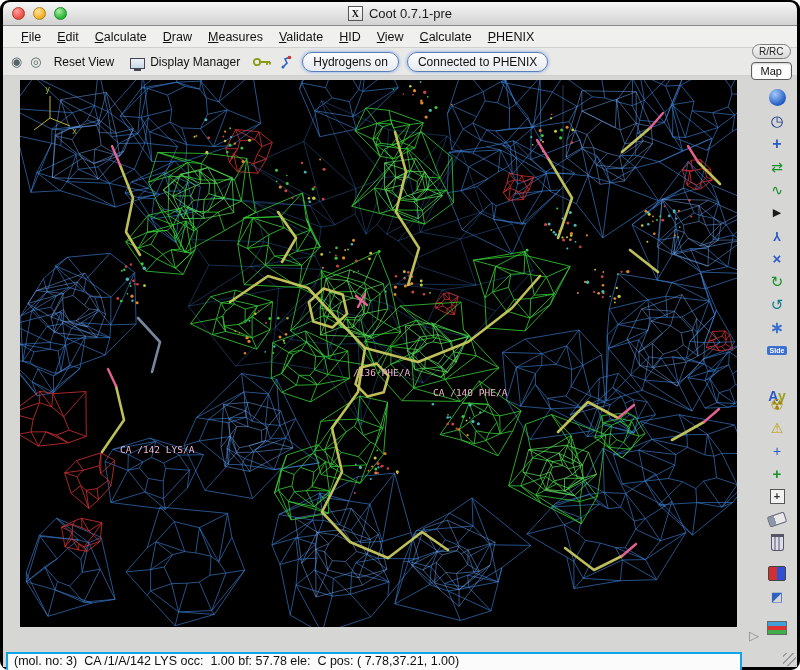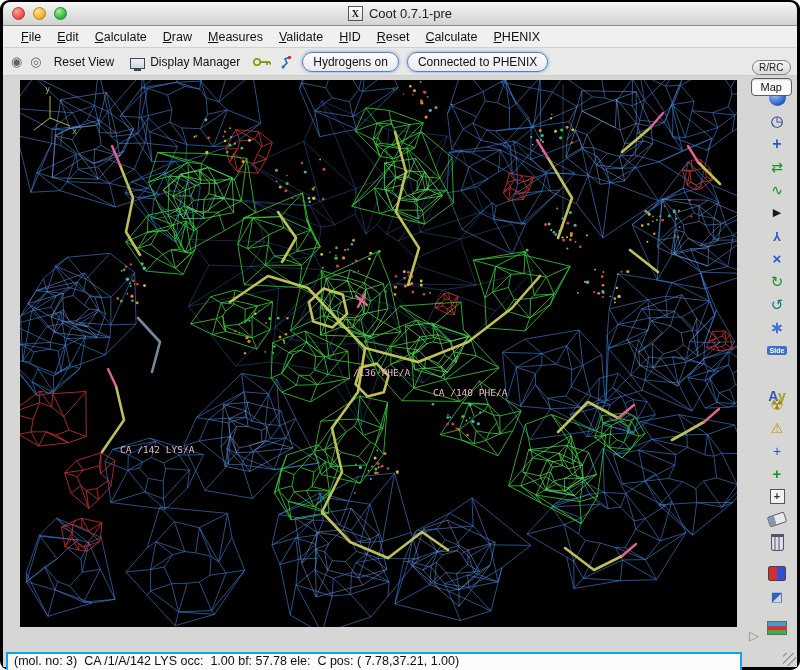--- a/index.html
+++ b/index.html
@@ -26,21 +26,21 @@
   .toolbar{position:absolute;left:3px;right:3px;top:48px;height:27px;background:#e9e9e7;border-bottom:1px solid #cfcfcd;
     display:flex;align-items:center;gap:8px;padding:0 8px;font-size:12px;color:#111;}
   .circle-ico{font-size:13px;color:#566;line-height:1;}
   .tool-btn{display:flex;align-items:flex-end;gap:5px;padding:2px 4px;}
   .monitor{width:13px;height:9px;border:1px solid #445;background:linear-gradient(#eef2f8,#c9d6e6);display:inline-block;position:relative;}
   .monitor::after{content:'';position:absolute;left:3px;right:3px;bottom:-3px;height:2px;background:#445;}
   .svg-ico{display:flex;align-items:center;}
   .toggle-btn{border:1px solid #5b7fb4;border-radius:10px;padding:2px 10px;font-size:12px;color:#111;
     background:linear-gradient(#fdfdfd,#e6eaf0);box-shadow:0 0 3px 1px #a9c0e8;}
   
-  .side-toggles{position:absolute;right:8px;top:60px;display:flex;flex-direction:column;align-items:center;gap:3px;z-index:5;}
+  .side-toggles{position:absolute;right:8px;top:44px;display:flex;flex-direction:column;align-items:center;gap:3px;z-index:5;}
   .rrc-btn{font-size:10px;padding:1px 6px;border:1px solid #7f7f7f;border-radius:9px;color:#222;
     background:linear-gradient(#f6f6f6,#d9d9d9);}
   .map-btn{font-size:11px;padding:2px 9px;border:1px solid #5c5c5c;border-radius:4px;background:#fdfdfd;color:#111;
     box-shadow:inset 0 1px 2px rgba(0,0,0,.18);}
   
   .canvas{position:absolute;left:20px;top:80px;width:717px;height:547px;background:#000;}
   
   .sidebar{position:absolute;right:7px;top:86px;width:32px;display:flex;flex-direction:column;align-items:center;}
   .sb-btn{width:26px;height:21px;display:flex;align-items:center;justify-content:center;margin:1px 0;line-height:1;}
   .globe{width:17px;height:17px;border-radius:50%;background:radial-gradient(circle at 35% 30%,#a6caf8,#2a62c8 65%,#123a86);}
@@ -83,21 +83,21 @@
   </div>
 
   <div class="menubar">
       <span class="menu-item">File</span>
       <span class="menu-item">Edit</span>
       <span class="menu-item">Calculate</span>
       <span class="menu-item">Draw</span>
       <span class="menu-item">Measures</span>
       <span class="menu-item">Validate</span>
       <span class="menu-item">HID</span>
-      <span class="menu-item">Reset</span>
+      <span class="menu-item">View</span>
       <span class="menu-item">Calculate</span>
       <span class="menu-item">PHENIX</span>
     </div>
 
   <div class="toolbar">
     <span class="circle-ico">◉</span>
     <span class="circle-ico">◎</span>
     <div class="tool-btn">
       <span>Reset View</span>
     </div>

